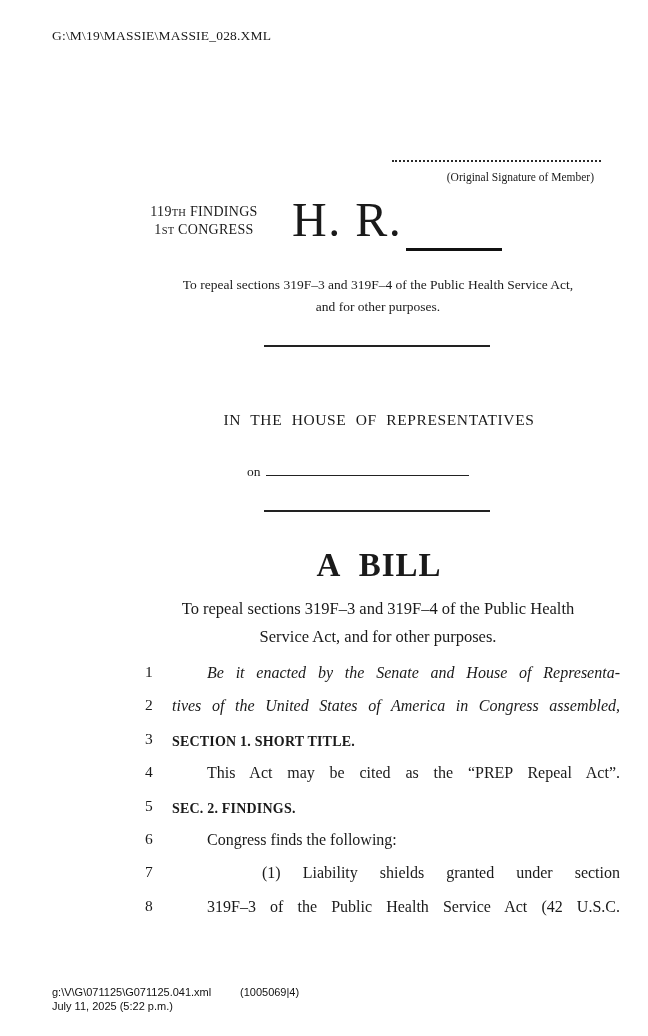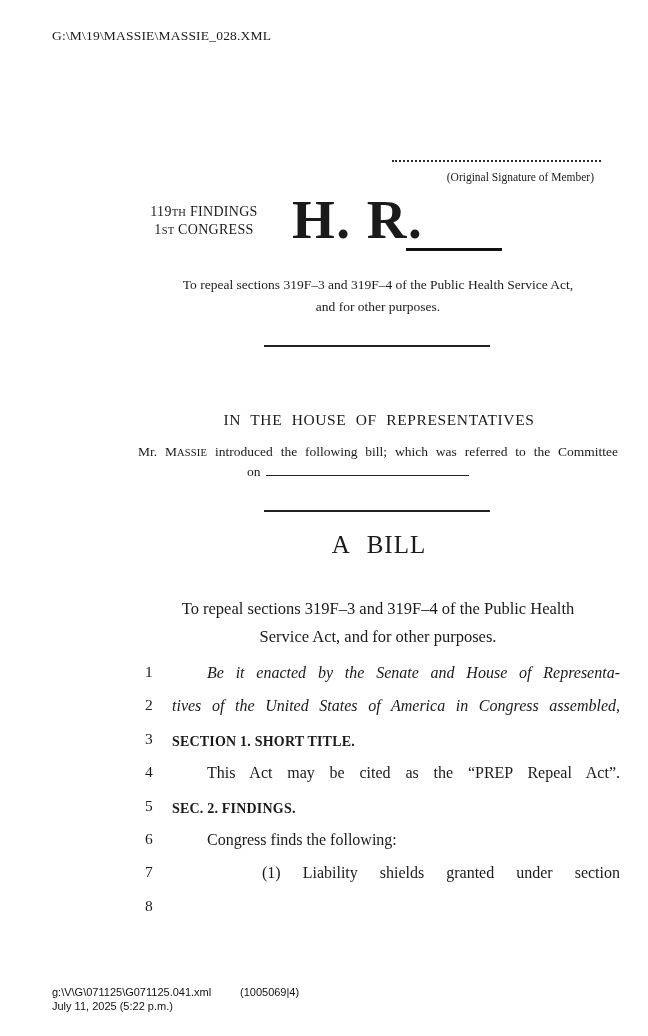--- a/index.html
+++ b/index.html
@@ -30,21 +30,21 @@
 
   .congress-block {
     left: 135px; top: 204px; width: 138px;
     text-align: center; font-size: 14px; line-height: 16.5px;
     letter-spacing: 0.3px; white-space: nowrap;
   }
   .sc-small { font-size: 10.5px; letter-spacing: 0.2px; }
 
   .hr-designation {
     left: 292px; top: 194px;
-    font-size: 55px; font-weight: bold; letter-spacing: 1.5px;
+    font-size: 48px; font-weight: normal; letter-spacing: 1.5px;
     line-height: 52px;
   }
   .hr-blank {
     left: 406px; top: 218px; width: 96px; height: 30px;
     border-bottom: 3px solid #111;
   }
 
   .purpose-top {
     left: 94px; top: 274px; width: 568px;
     text-align: center; font-size: 13.5px; line-height: 21.5px;
@@ -68,22 +68,22 @@
   }
   .intro-line2 {
     left: 247px; top: 462px; font-size: 13.5px; white-space: nowrap;
   }
   .committee-blank {
     display: inline-block; width: 203px; height: 13px;
     border-bottom: 1.5px solid #222; margin-left: 5px;
   }
 
   .bill-title {
-    left: 134px; top: 531px; width: 490px;
-    text-align: center; font-size: 25px; font-weight: normal;
+    left: 134px; top: 547px; width: 490px;
+    text-align: center; font-size: 33px; font-weight: bold;
     word-spacing: 10px; letter-spacing: 1px;
   }
 
   .purpose-main {
     left: 120px; top: 595px; width: 516px;
     text-align: center; font-size: 16.5px; line-height: 27.5px;
   }
 
   .bill-body { left: 0; top: 663px; width: 648px; }
   .bline { position: relative; height: 33.4px; }
@@ -129,21 +129,20 @@
 
   <div class="abs purpose-top">
     <div>To repeal sections 319F–3 and 319F–4 of the Public Health Service Act,</div>
     <div>and for other purposes.</div>
   </div>
 
   <div class="abs rule rule-1"></div>
 
   <div class="abs chamber-heading">IN THE HOUSE OF REPRESENTATIVES</div>
 
-  <div class="abs intro-line1"><span>Mr. M</span><span class="sc-small">ASSIE</span><span> introduced the following bill; which was referred to the Committee</span></div>
   <div class="abs intro-line2"><span>on</span><span class="committee-blank"></span></div>
 
   <div class="abs rule rule-2"></div>
 
   <div class="abs bill-title">A BILL</div>
 
   <div class="abs purpose-main">
     <div>To repeal sections 319F–3 and 319F–4 of the Public Health</div>
     <div>Service Act, and for other purposes.</div>
   </div>
@@ -172,20 +171,21 @@
     <div class="bline">
       <span class="lnum">6</span>
       <div class="ltext ind-first">Congress finds the following:</div>
     </div>
     <div class="bline">
       <span class="lnum">7</span>
       <div class="ltext ind-clause just">(1) Liability shields granted under section</div>
     </div>
     <div class="bline">
       <span class="lnum">8</span>
+      <div class="ltext ind-first just">319F–3 of the Public Health Service Act (42 U.S.C.</div>
     </div>
   </div>
 
   <div class="abs footer">
     <div><span class="footer-path">g:\V\G\071125\G071125.041.xml</span><span>(1005069|4)</span></div>
     <div>July 11, 2025 (5:22 p.m.)</div>
   </div>
 
 </div>
 

